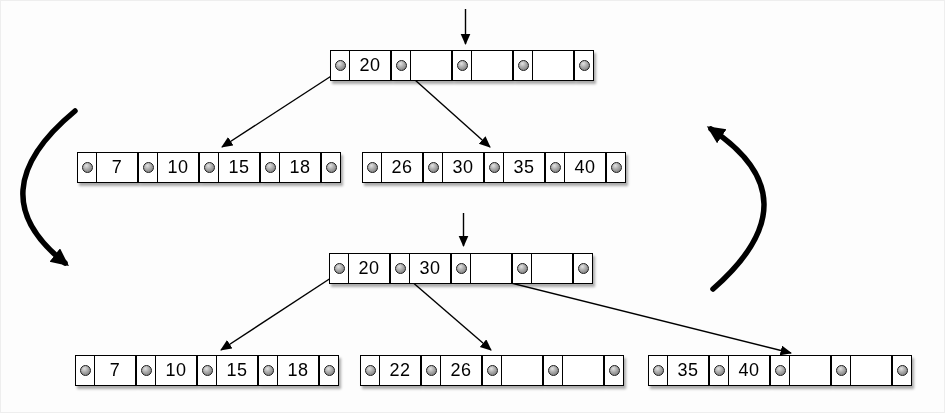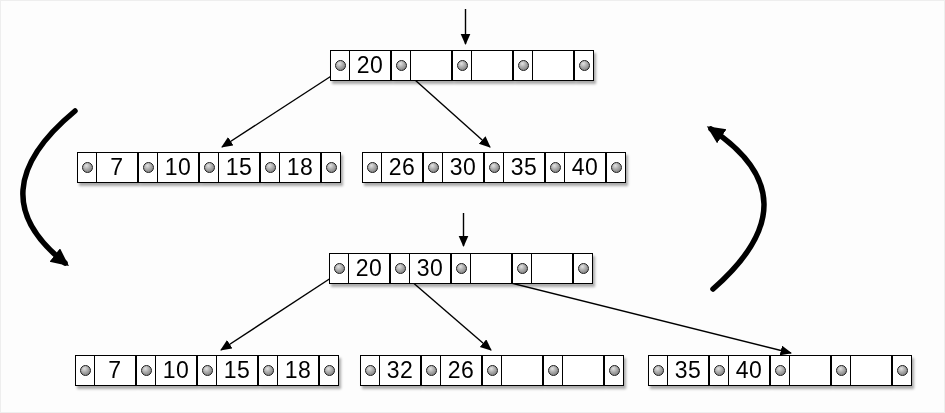--- a/index.html
+++ b/index.html
@@ -31,21 +31,21 @@
   }
   .ptr{
     width:18px;
     display:flex;align-items:center;justify-content:center;
     box-sizing:content-box;
   }
   .sep{border-right:1px solid #000;}
   .key{
     width:40px;
     display:flex;align-items:center;justify-content:center;
-    font-size:23px;
+    font-size:18px;
     letter-spacing:0.5px;
   }
   .bullet{
     display:block;width:9px;height:9px;border-radius:50%;
     border:1.6px solid #1c1c1c;
     background:radial-gradient(circle at 38% 30%, #e2e2e2 0%, #a9a9a9 45%, #6e6e6e 100%);
   }
 </style>
 </head>
 <body>
@@ -234,21 +234,21 @@
           <i class="bullet"></i>
         </div>
     </div>
   </div>
 
   <div class="node" style="left:359px;top:354px">
     <div class="unit">
       <div class="ptr sep">
           <i class="bullet"></i>
         </div>
-      <div class="key">32</div>
+      <div class="key">22</div>
     </div>
     <div class="unit">
       <div class="ptr sep">
           <i class="bullet"></i>
         </div>
       <div class="key">26</div>
     </div>
     <div class="unit">
       <div class="ptr sep">
           <i class="bullet"></i>

